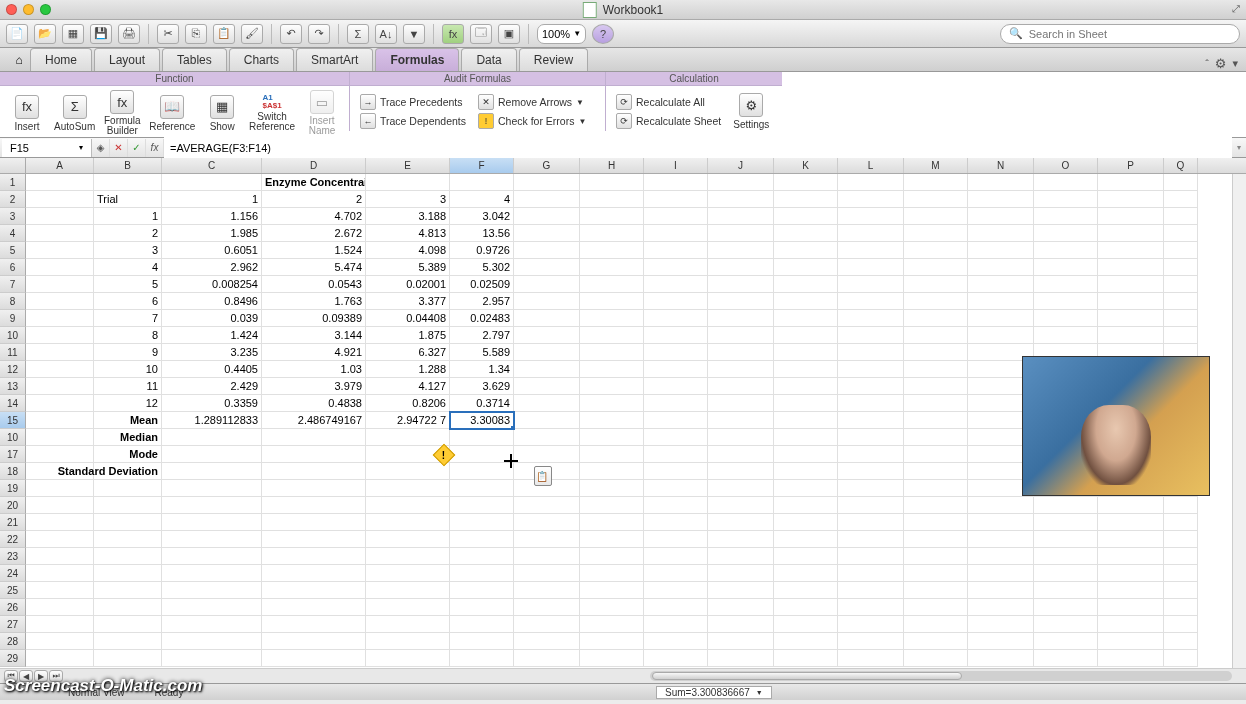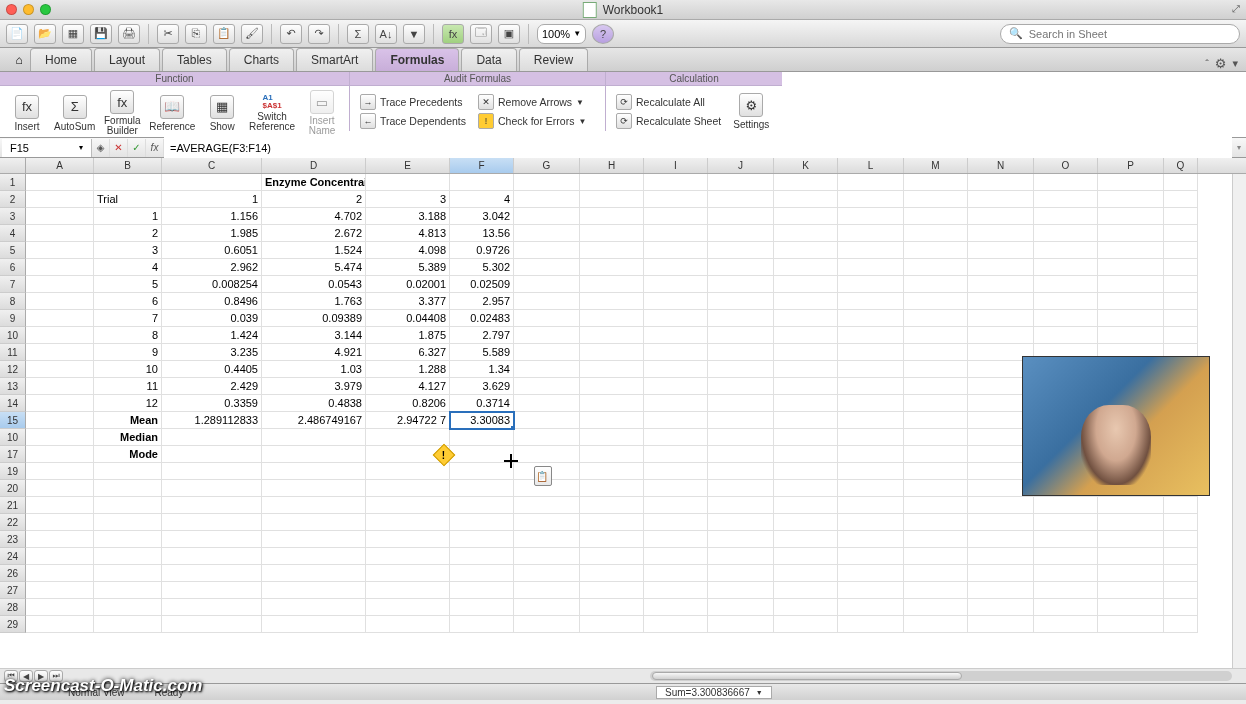--- a/index.html
+++ b/index.html
@@ -627,20 +627,40 @@
         <div class="cell cJ"></div>
         <div class="cell cK"></div>
         <div class="cell cL"></div>
         <div class="cell cM"></div>
         <div class="cell cN"></div>
         <div class="cell cO"></div>
         <div class="cell cP"></div>
         <div class="cell cQ"></div>
       </div>
       <div class="row">
+        <div class="row-h">18</div>
+        <div class="cell cA"></div>
+        <div class="cell cB bold" style="overflow: visible; direction: rtl; text-align: right;">Standard Deviation</div>
+        <div class="cell cC"></div>
+        <div class="cell cD"></div>
+        <div class="cell cE"></div>
+        <div class="cell cF"></div>
+        <div class="cell cG"></div>
+        <div class="cell cH"></div>
+        <div class="cell cI"></div>
+        <div class="cell cJ"></div>
+        <div class="cell cK"></div>
+        <div class="cell cL"></div>
+        <div class="cell cM"></div>
+        <div class="cell cN"></div>
+        <div class="cell cO"></div>
+        <div class="cell cP"></div>
+        <div class="cell cQ"></div>
+      </div>
+      <div class="row">
         <div class="row-h">19</div>
         <div class="cell cA"></div>
         <div class="cell cB"></div>
         <div class="cell cC"></div>
         <div class="cell cD"></div>
         <div class="cell cE"></div>
         <div class="cell cF"></div>
         <div class="cell cG"></div>
         <div class="cell cH"></div>
         <div class="cell cI"></div>
@@ -728,20 +748,40 @@
         <div class="cell cK"></div>
         <div class="cell cL"></div>
         <div class="cell cM"></div>
         <div class="cell cN"></div>
         <div class="cell cO"></div>
         <div class="cell cP"></div>
         <div class="cell cQ"></div>
       </div>
       <div class="row">
         <div class="row-h">24</div>
+        <div class="cell cA"></div>
+        <div class="cell cB"></div>
+        <div class="cell cC"></div>
+        <div class="cell cD"></div>
+        <div class="cell cE"></div>
+        <div class="cell cF"></div>
+        <div class="cell cG"></div>
+        <div class="cell cH"></div>
+        <div class="cell cI"></div>
+        <div class="cell cJ"></div>
+        <div class="cell cK"></div>
+        <div class="cell cL"></div>
+        <div class="cell cM"></div>
+        <div class="cell cN"></div>
+        <div class="cell cO"></div>
+        <div class="cell cP"></div>
+        <div class="cell cQ"></div>
+      </div>
+      <div class="row">
+        <div class="row-h">25</div>
         <div class="cell cA"></div>
         <div class="cell cB"></div>
         <div class="cell cC"></div>
         <div class="cell cD"></div>
         <div class="cell cE"></div>
         <div class="cell cF"></div>
         <div class="cell cG"></div>
         <div class="cell cH"></div>
         <div class="cell cI"></div>
         <div class="cell cJ"></div>

